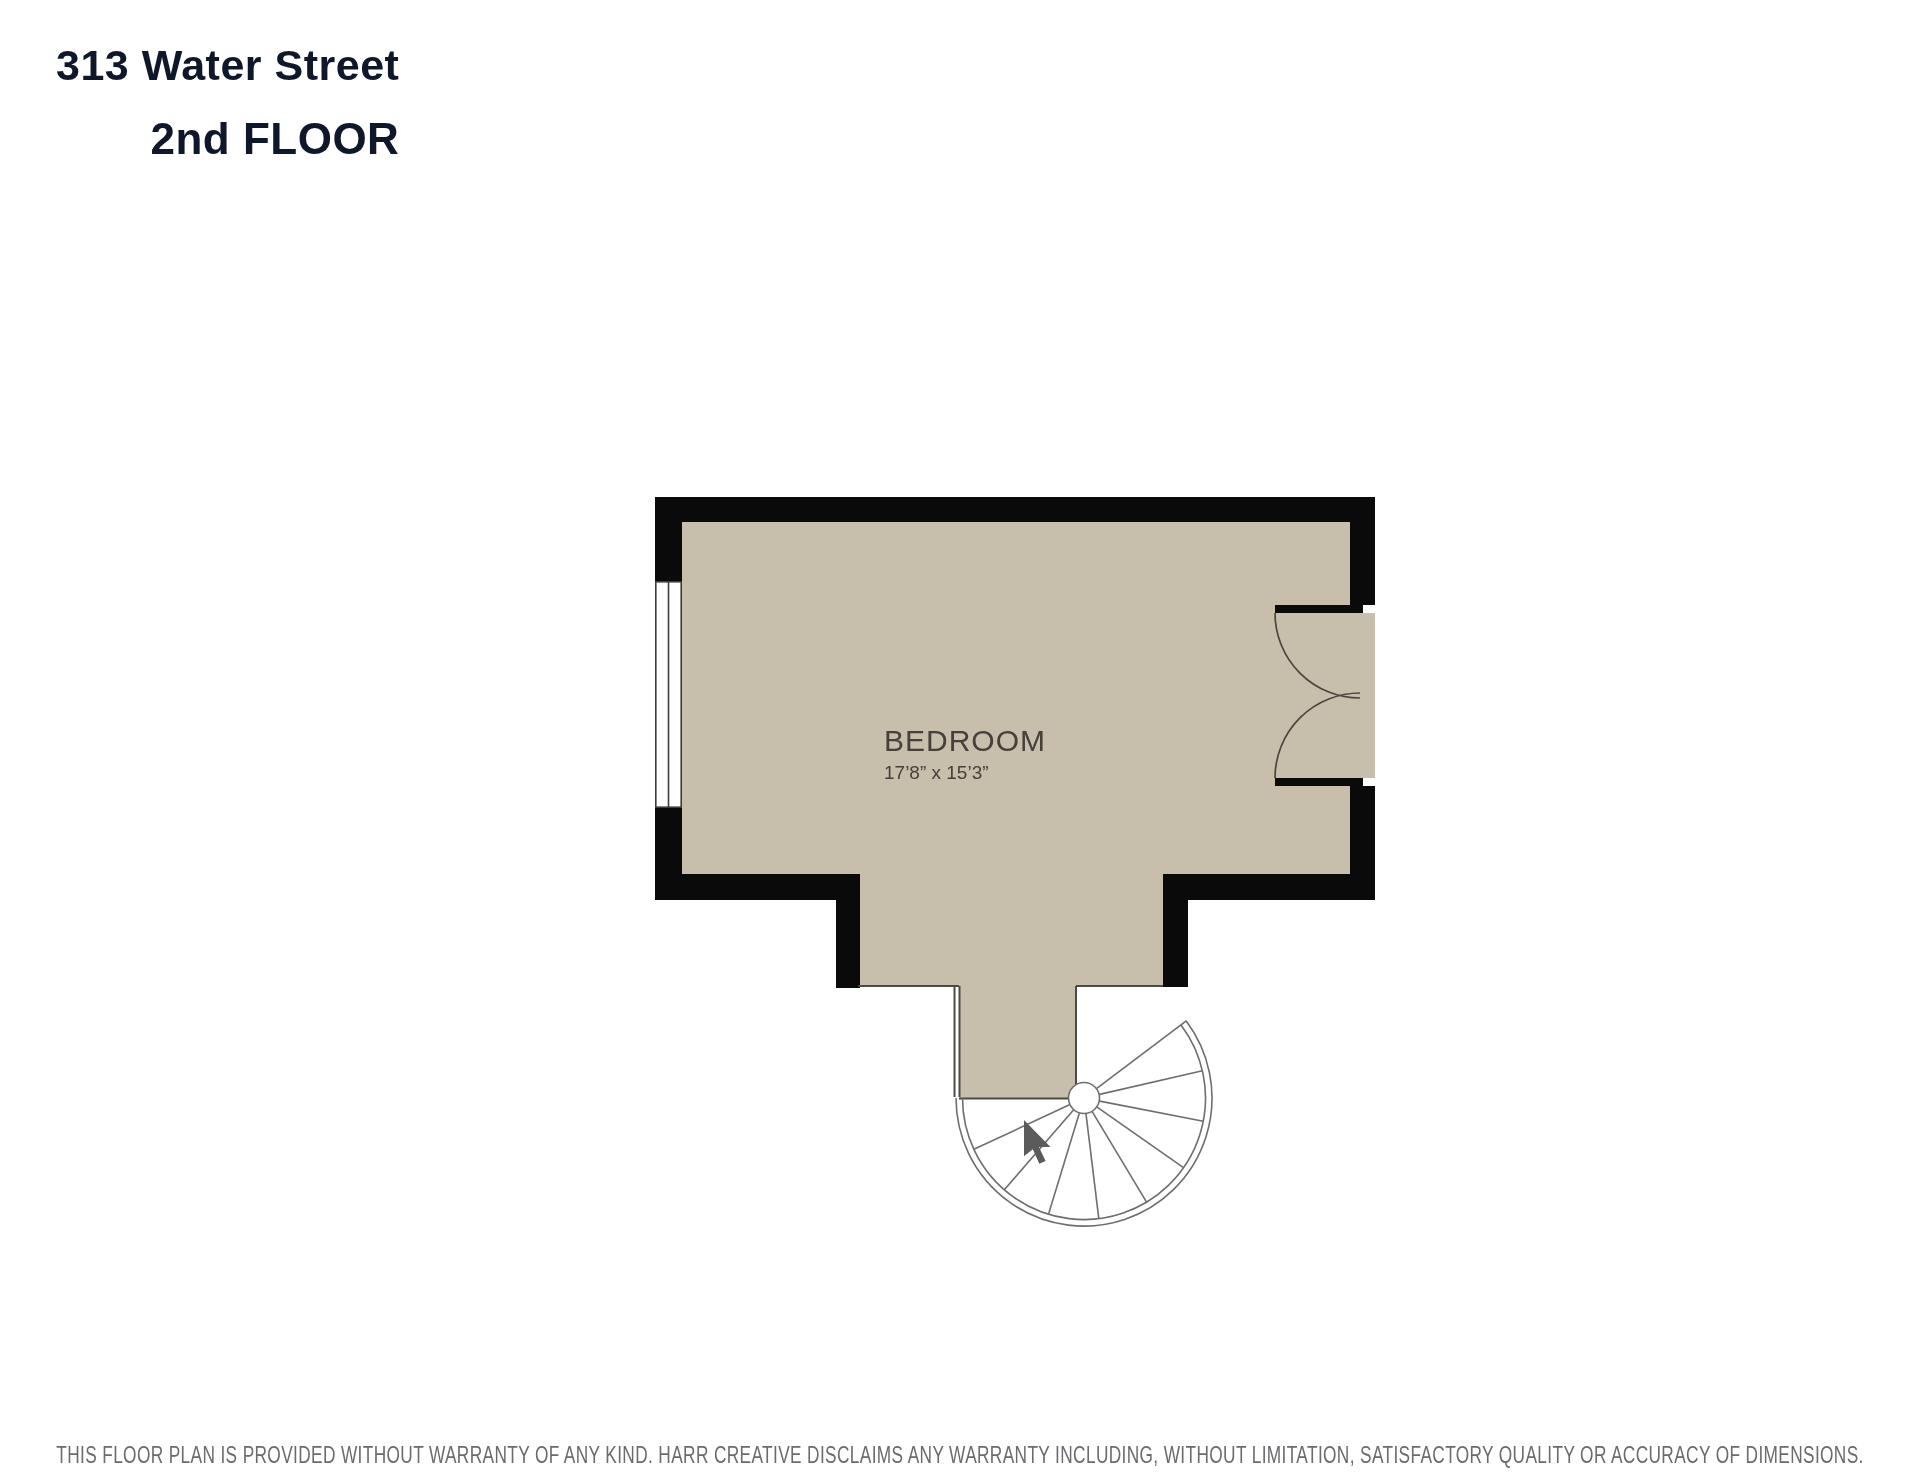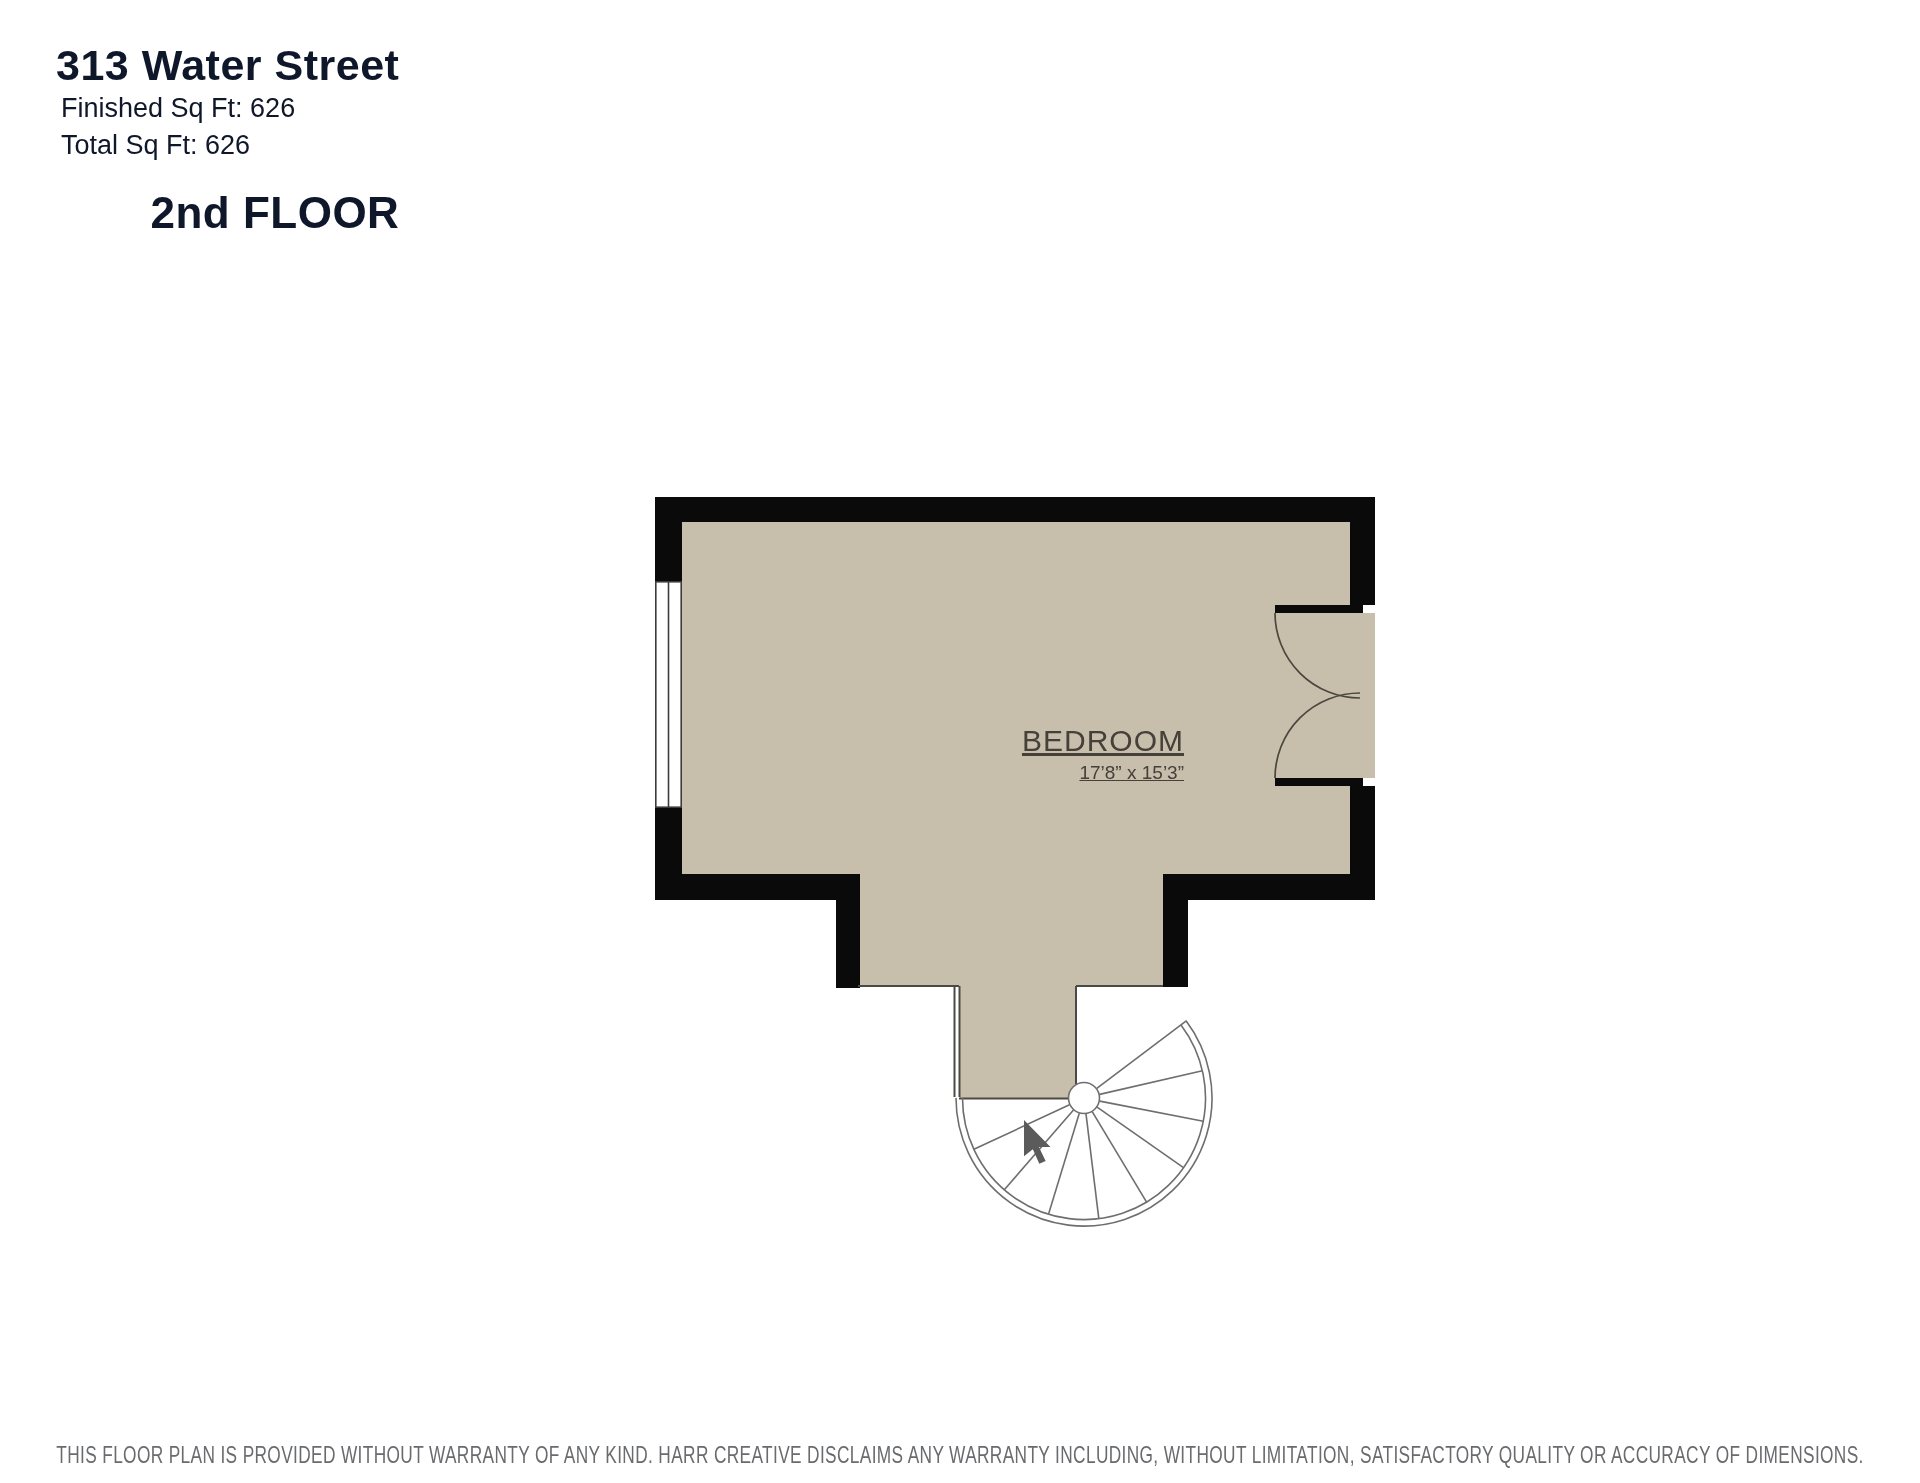--- a/index.html
+++ b/index.html
@@ -12,45 +12,41 @@
   }
   
   .header{position:absolute;left:56px;top:40px;color:#0f172a;}
   .bldg-title{font-size:43px;font-weight:bold;line-height:50px;letter-spacing:0.5px;}
   .sub-lines{margin-left:5px;font-size:27px;line-height:37px;}
   .floor-title{font-size:44px;font-weight:bold;line-height:50px;margin-top:24px;letter-spacing:0.5px;text-align:right;}
   
   .plan-svg{position:absolute;left:0;top:0;}
   .room-label{
     position:absolute;left:884px;top:724px;width:300px;
-    text-align:right;color:#454039;text-decoration:underline;
+    text-align:left;color:#454039;
   }
   .room-name{font-size:30px;line-height:34px;letter-spacing:1px;}
   .room-dims{font-size:19px;line-height:30px;margin-top:0px;}
   
   .disclaimer{
     position:absolute;top:1441px;left:50%;
     transform:translateX(-50%) scaleX(0.72);
     transform-origin:center top;
     white-space:nowrap;
     font-size:24px;line-height:28px;
     color:#696b6e;letter-spacing:0.5px;
   }
 </style>
 </head>
 <body>
 
 <div class="page">
 
   <div class="header">
     <div class="bldg-title">313 Water Street</div>
-    <div class="sub-lines">
-      <div><span>Finished Sq Ft:</span> <span>626</span></div>
-      <div><span>Total Sq Ft:</span> <span>626</span></div>
-    </div>
     <div class="floor-title">2nd FLOOR</div>
   </div>
 
   <svg class="plan-svg" width="1920" height="1483" viewBox="0 0 1920 1483" xmlns="http://www.w3.org/2000/svg">
 
     <path d="M680,522 H1350 V874 H1163 V986 H1076 V1098 H960 V986 H860 V874 H680 Z" fill="#c7beac"></path>
 
     <rect x="1350" y="613" width="25" height="165" fill="#c7beac"></rect>
 
     <g fill="#0a0a0a">

